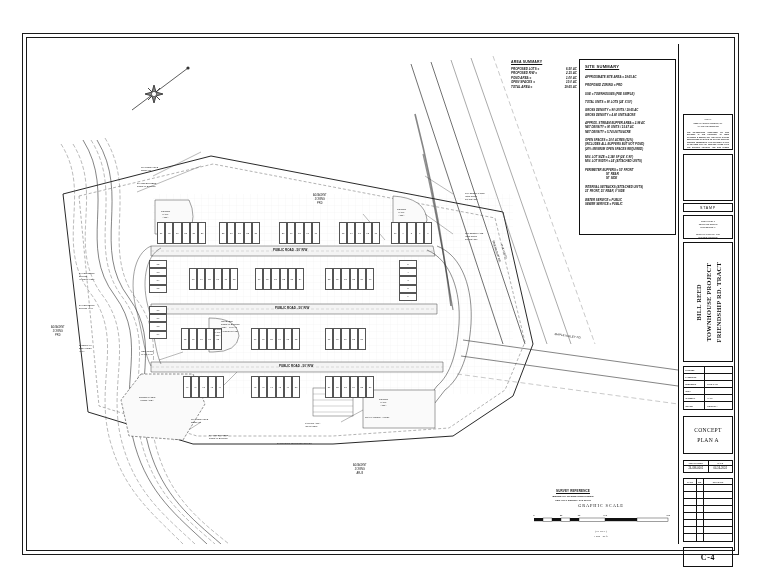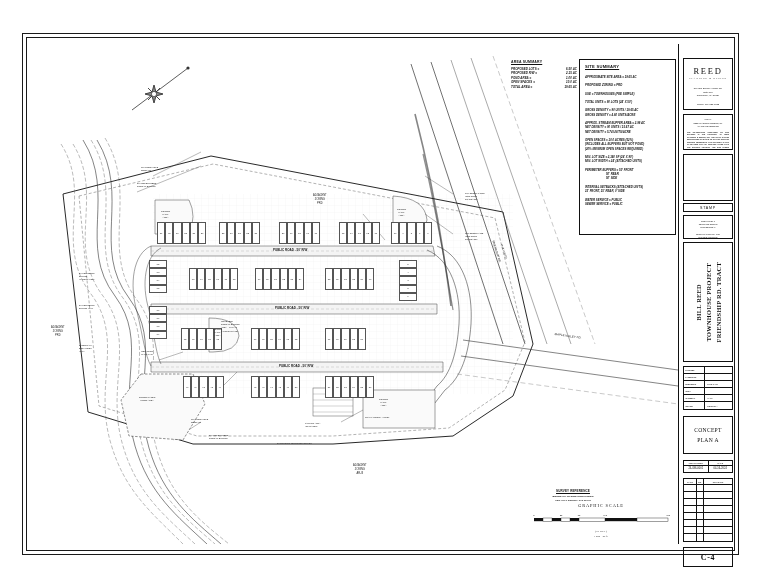--- a/index.html
+++ b/index.html
@@ -690,30 +690,20 @@
       <rect x="51" y="5" width="26" height="3.2" fill="#fff" stroke="#111" stroke-width="0.4"></rect>
       <rect x="77" y="5" width="32" height="3.2" fill="#111"></rect>
       <rect x="109" y="5" width="31" height="3.2" fill="#fff" stroke="#111" stroke-width="0.4"></rect>
     </svg>
     <div class="gfoot">( IN FEET )</div>
     <div class="gfoot">1 inch = 80  ft.</div>
   </div>
 
   <div class="titleblock">
 
-    <div class="tb-box tb-logo">
-      <div class="brand">REED</div>
-      <div class="brand-sub">PLANNING &amp; DESIGN</div>
-      <div class="addr">
-        <div>590 351 Spence Village Rd.</div>
-        <div>Suite 110</div>
-        <div>Gainesville, GA 30134</div>
-      </div>
-      <div class="phone">Phone: 706-525-6622</div>
-    </div>
 
     <div class="tb-box tb-disc">
       <div class="dc-title">Notice</div>
       <div class="dc-sub">REED PLANNING &amp; DESIGN, Inc.</div>
       <div class="dc-sub">ALL RIGHTS RESERVED</div>
       <div class="dc-body">THE INFORMATION CONTAINED ON THIS DRAWING IS THE PROPERTY OF REED PLANNING &amp; DESIGN, INC. AND SHALL NOT BE REPRODUCED IN WHOLE OR IN PART WITHOUT WRITTEN PERMISSION. THIS DRAWING IS NOT TO BE USED FOR ANY PURPOSE OTHER THAN THE SPECIFIC PROJECT AND SITE NAMED HEREIN.</div>
     </div>
 
     <div class="tb-box tb-stamp"></div>
     <div class="tb-stamp-label">STAMP</div>

